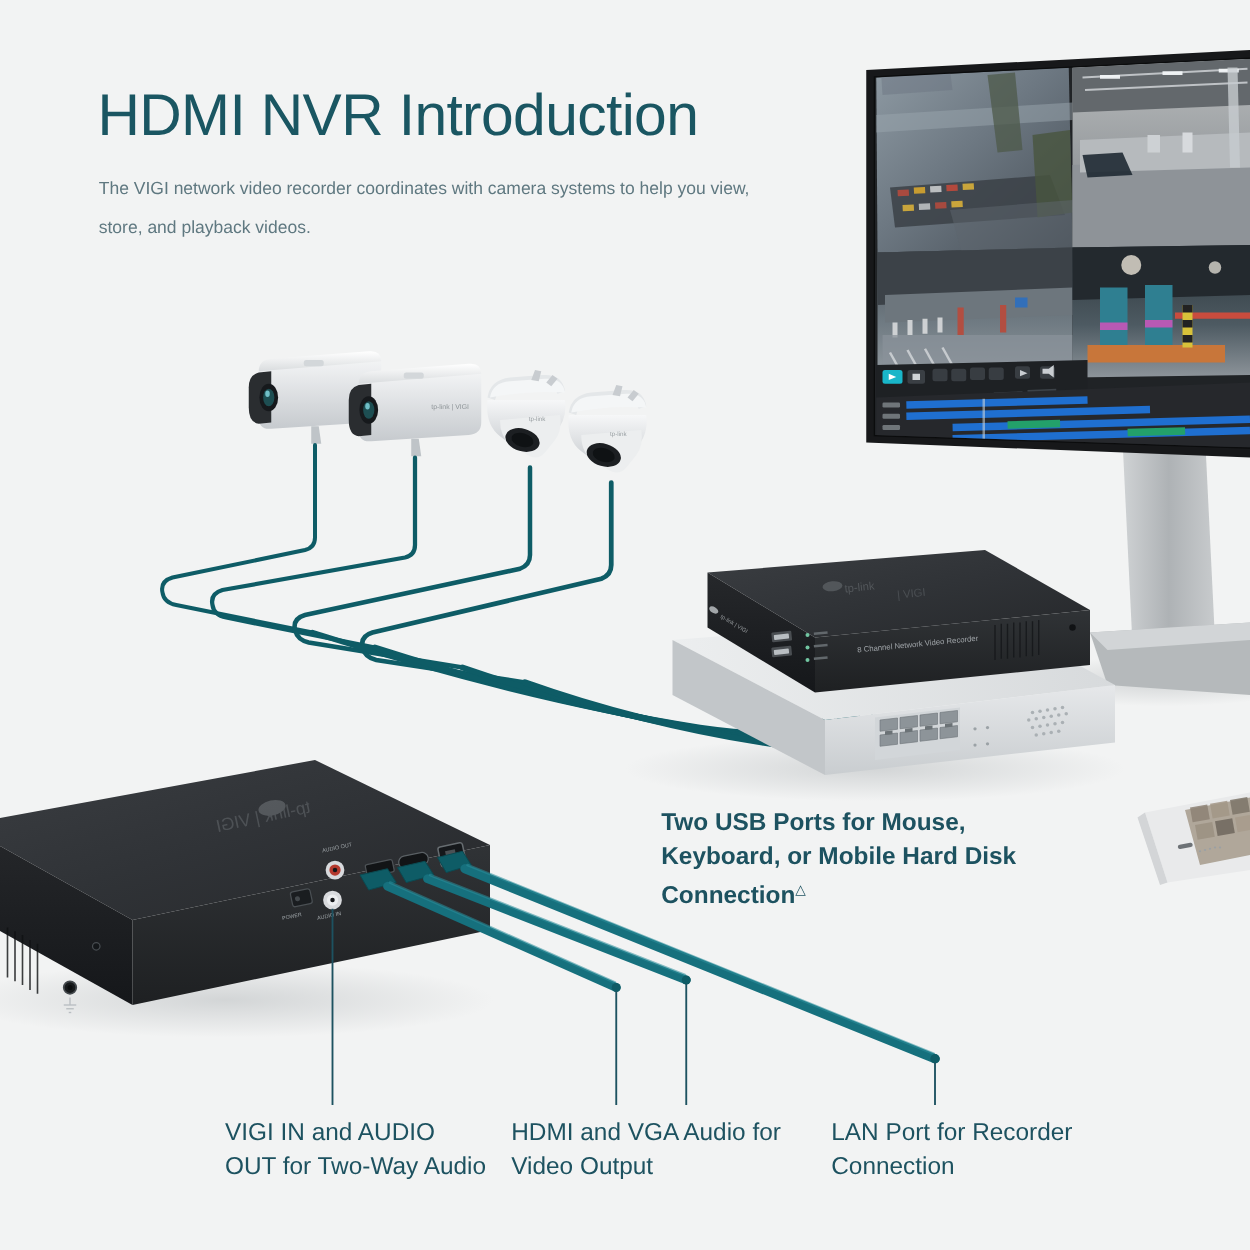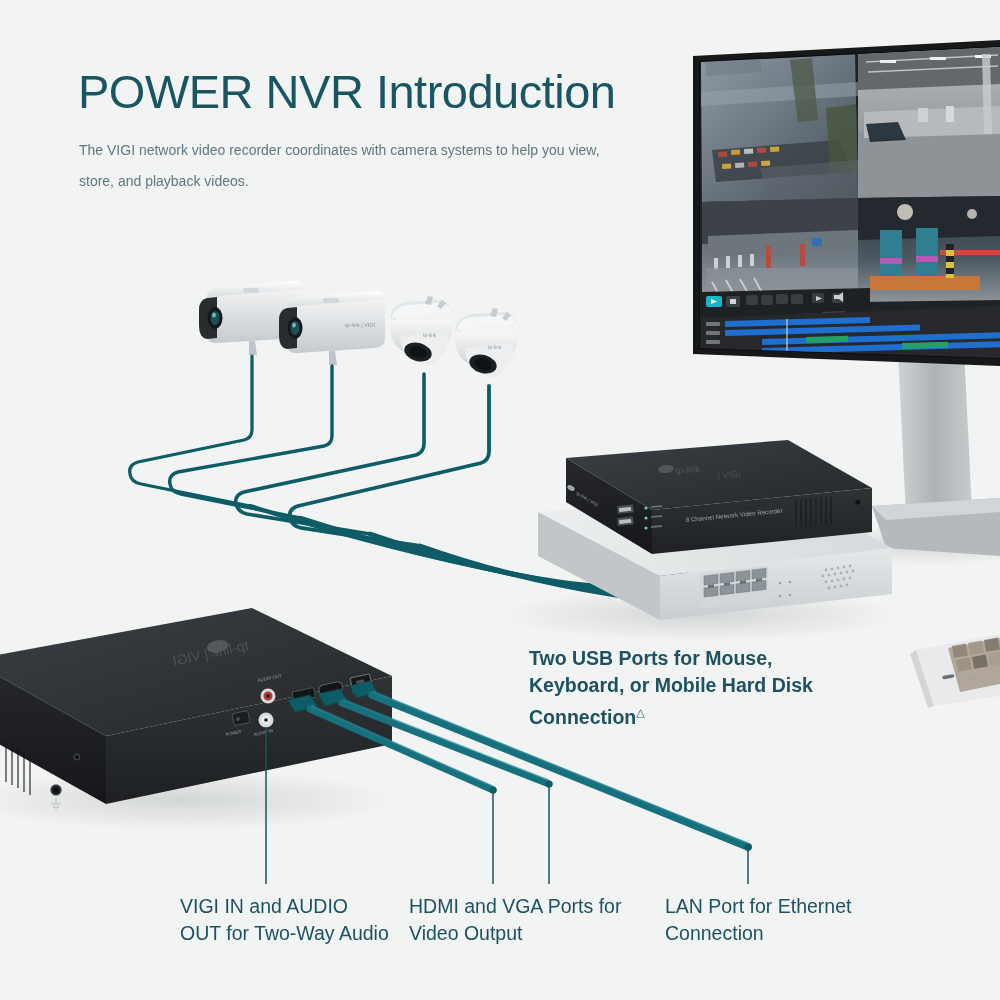--- a/index.html
+++ b/index.html
@@ -541,21 +541,21 @@
       <g fill="#9aa0a4">
         <circle cx="960" cy="681" r="0.9"></circle>
           <circle cx="964" cy="680" r="0.9"></circle>
         <circle cx="968" cy="679" r="0.9"></circle>
           <circle cx="972" cy="678" r="0.9"></circle>
         <circle cx="976" cy="678" r="0.9"></circle>
       </g>
     </g>
   </svg>
 
-  <div class="title">POWER NVR Introduction</div>
+  <div class="title">HDMI NVR Introduction</div>
   <div class="subtitle">The VIGI network video recorder coordinates with camera systems to help you view, store, and playback videos.</div>
 
   <div class="caption cap-usb"><span>Two USB Ports for Mouse, Keyboard, or Mobile Hard Disk Connection</span><span class="sup">△</span></div>
 
   <div class="caption cap-audio">VIGI IN and AUDIO OUT for Two-Way Audio</div>
-  <div class="caption cap-hdmi">HDMI and VGA Ports for Video Output</div>
-  <div class="caption cap-lan">LAN Port for Ethernet Connection</div>
+  <div class="caption cap-hdmi">HDMI and VGA Audio for Video Output</div>
+  <div class="caption cap-lan">LAN Port for Recorder Connection</div>
 </div>
 
 </body></html>

